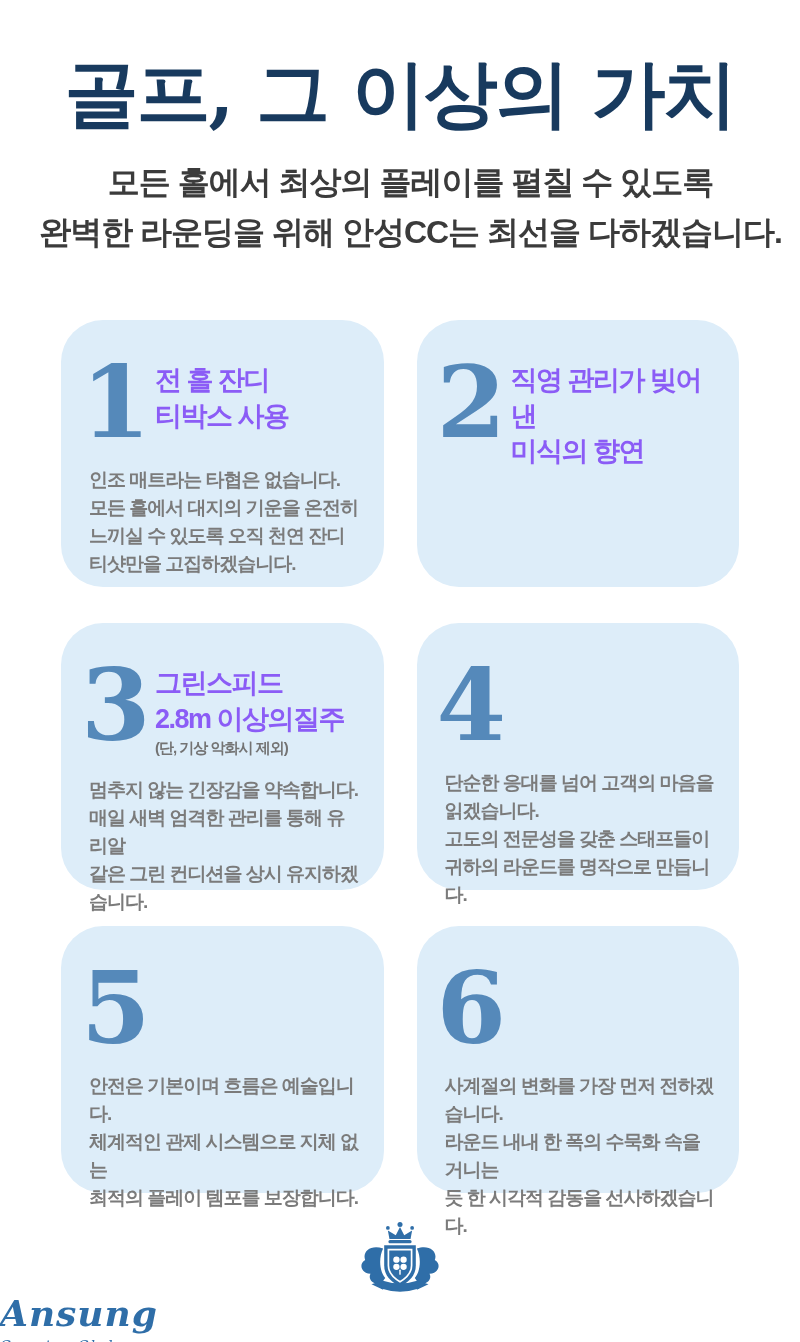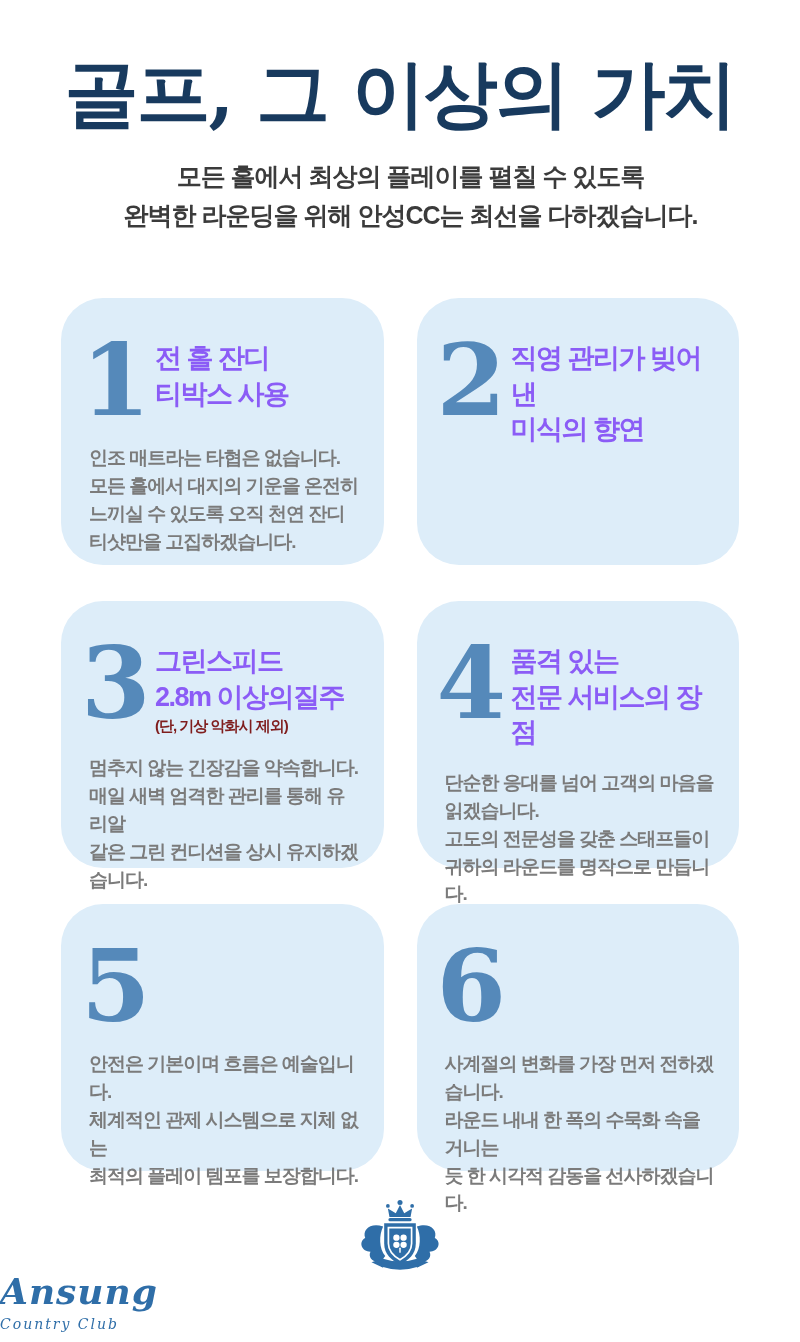--- a/index.html
+++ b/index.html
@@ -12,21 +12,21 @@
 
   
   .hero { text-align:center; padding-top:52px; }
   .hero-title {
     font-family:"DejaVu Serif","Liberation Serif",serif;
     font-weight:800; font-size:74px; line-height:1.12;
     color:#183a5e; letter-spacing:-2px;
   }
   .hero-sub {
     margin-top:22px;
-    font-size:25px; font-weight:700; color:#3b3b3b;
+    font-size:32px; font-weight:700; color:#3b3b3b;
     line-height:1.58; letter-spacing:-1px;margin-left:21px;
   }
 
   
   .cards {
     width:678px; margin:62px auto 0;
     display:grid; grid-template-columns:1fr 1fr;
     column-gap:33px; row-gap:36px;
     grid-auto-rows:267px;
   }
@@ -39,21 +39,21 @@
     font-family:"DejaVu Serif","Liberation Serif",serif;
     font-weight:700; font-size:100px; line-height:0.92;
     color:#5589ba; width:62px; text-align:center; flex:0 0 auto;
   }
   .card-titlewrap { padding-top:7px; margin-left:12px; }
   .card-title {
     font-size:27px; font-weight:800; color:#8b5cf6;
     line-height:1.32; letter-spacing:-1.5px;
   }
   .card-note {
-    font-size:15px; font-weight:700; color:#7f1d1d;
+    font-size:15px; font-weight:700; color:#737373;
     letter-spacing:-1px; margin-top:2px;
   }
   .card-body {
     margin-top:18px; padding-left:8px;
     font-size:19px; font-weight:700; color:#7b7b7b;
     line-height:1.47; letter-spacing:-1px;
   }
 
   
   .footer { margin-top:28px; color:#2f6ea8; }
@@ -105,23 +105,20 @@
         <h2 class="card-title">그린스피드<br>2.8m 이상의질주</h2>
         <div class="card-note">(단, 기상 악화시 제외)</div>
       </div>
     </div>
     <p class="card-body">멈추지 않는 긴장감을 약속합니다.<br>매일 새벽 엄격한 관리를 통해 유리알<br>같은 그린 컨디션을 상시 유지하겠습니다.</p>
   </article>
 
   <article class="card">
     <div class="card-head">
       <div class="card-number">4</div>
-      <div class="card-titlewrap">
-        <h2 class="card-title">품격 있는<br>전문 서비스의 장점</h2>
-      </div>
     </div>
     <p class="card-body">단순한 응대를 넘어 고객의 마음을<br>읽겠습니다.<br>고도의 전문성을 갖춘 스태프들이<br>귀하의 라운드를 명작으로 만듭니다.</p>
   </article>
 
   <article class="card">
     <div class="card-head">
       <div class="card-number">5</div>
     </div>
     <p class="card-body">안전은 기본이며 흐름은 예술입니다.<br>체계적인 관제 시스템으로 지체 없는<br>최적의 플레이 템포를 보장합니다.</p>
   </article>

